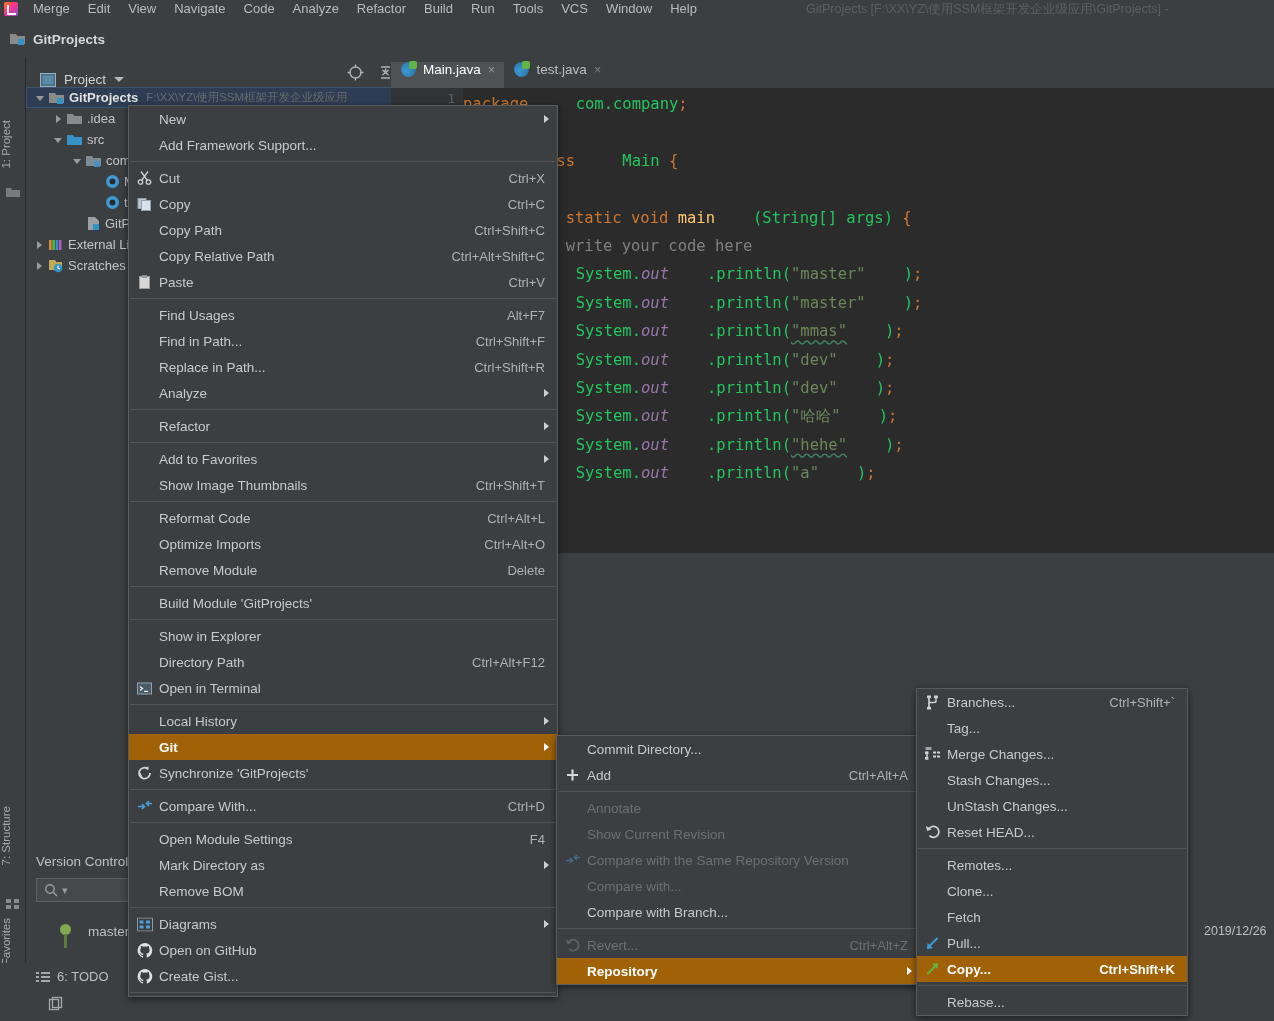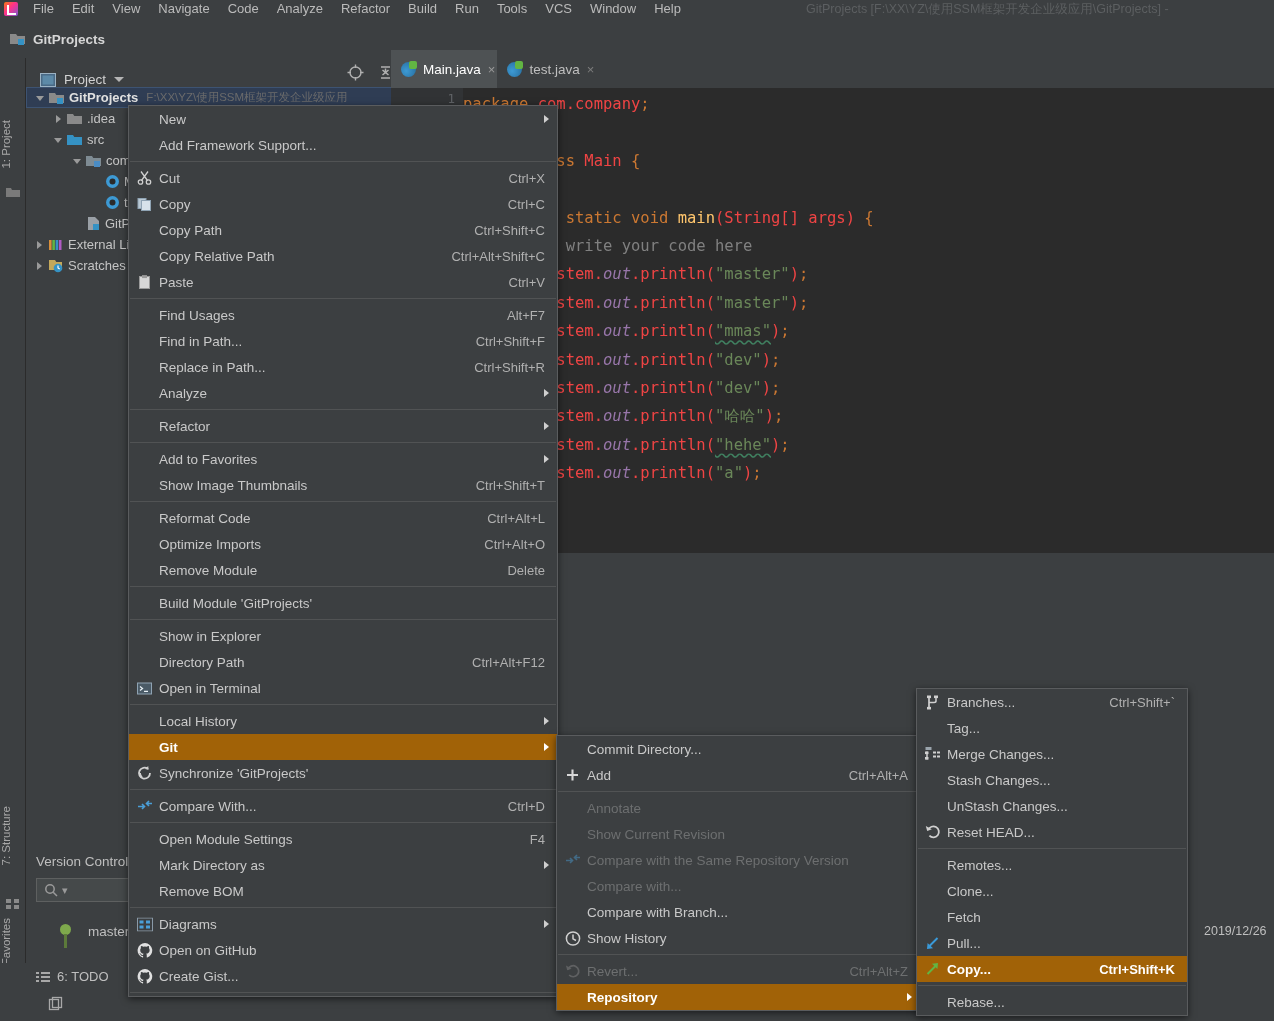--- a/index.html
+++ b/index.html
@@ -51,37 +51,37 @@
   .tri.r:after{content:"";position:absolute;left:3px;top:2px;border-left:5px solid #9a9a9a;
     border-top:4px solid transparent;border-bottom:4px solid transparent;}
   .tri.d:after{content:"";position:absolute;left:1px;top:4px;border-top:5px solid #9a9a9a;
     border-left:4px solid transparent;border-right:4px solid transparent;}
   .trow .tlabel{margin-left:4px;}
   .trow .tgrey{color:#6b6b6b;font-size:11.5px;margin-left:8px;}
   .bold{font-weight:bold;color:#e0e0e0;}
 
   
   .editor-tabs{position:absolute;left:391px;top:58px;width:883px;height:30px;background:#3c3f41;display:flex;align-items:flex-end;}
-  .etab{height:38px;display:flex;align-items:center;padding:0 2px 0 10px;font-size:13.5px;color:#bfbfbf;gap:7px;}
+  .etab{height:26px;display:flex;align-items:flex-start;padding:0 9px 0 10px;font-size:13.5px;color:#bfbfbf;gap:7px;}
   .etab.active{background:#4e5254;color:#ffffff;}
   .etab .x{color:#7d7d7d;font-size:13px;}
   .etab.active .x{color:#9a9a9a;}
   .jicon{width:15px;height:15px;border-radius:50%;
     background:radial-gradient(circle at 35% 60%, #3d9ad4 0%, #2e7cb0 60%, #245f87 100%);
     position:relative;flex:0 0 15px;}
   .jicon:after{content:"";position:absolute;right:-1px;top:-1px;width:8px;height:8px;border-radius:2px;
     background:#62b543;}
 
   .editor{position:absolute;left:391px;top:88px;width:883px;height:465px;background:#2b2b2b;overflow:hidden;}
   .gutter{position:absolute;left:0;top:0;width:72px;height:465px;background:#313335;}
   .gutter .ln{position:absolute;right:8px;font-family:"DejaVu Sans Mono",monospace;font-size:12.5px;color:#606366;}
   .code{position:absolute;left:72px;top:0;width:811px;height:465px;
     font-family:"DejaVu Sans Mono",monospace;font-size:15.5px;line-height:28.4px;padding-top:2px;white-space:pre;}
   .k{color:#cc7832;} .s{color:#6a8759;} .f{color:#ffc66d;} .it{color:#9876aa;font-style:italic;}
-  .pl{color:#ef4444;} .cm{color:#808080;} .sc{color:#cc7832;}
+  .pl{color:#22c55e;margin-left:38px;} .cm{color:#808080;} .sc{color:#cc7832;}
   .squig{text-decoration:underline wavy #3f7f5f;text-underline-offset:3px;}
 
   .editor-lower{position:absolute;left:391px;top:553px;width:883px;height:297px;background:#3c3f41;}
   .vc-panel{position:absolute;left:26px;top:842px;width:1248px;height:125px;background:#3c3f41;}
   .vc-title{position:absolute;left:10px;top:12px;font-size:13.5px;color:#bfbfbf;}
   .vc-search{position:absolute;left:10px;top:36px;width:140px;height:24px;border:1px solid #5e6060;background:#45494a;
     display:flex;align-items:center;padding-left:7px;}
   .vc-branch{position:absolute;left:62px;top:82px;font-size:13.5px;color:#bfbfbf;}
   .vc-dot{position:absolute;left:34px;top:82px;width:11px;height:11px;border-radius:50%;background:#7ea94c;}
   .vc-dot:after{content:"";position:absolute;left:4px;top:10px;width:3px;height:14px;background:#5c7a3a;}
@@ -115,21 +115,21 @@
   svg{display:block;}
 </style>
 </head>
 <body>
 
 <div id="root">
 
   <div class="titlebar">
     <div class="app-icon"></div>
     <div class="menubar" id="menubar">
-        <div class="mi">File</div>
+        <div class="mi">Merge</div>
         <div class="mi">Edit</div>
         <div class="mi">View</div>
         <div class="mi">Navigate</div>
         <div class="mi">Code</div>
         <div class="mi">Analyze</div>
         <div class="mi">Refactor</div>
         <div class="mi">Build</div>
         <div class="mi">Run</div>
         <div class="mi">Tools</div>
         <div class="mi">VCS</div>
@@ -625,29 +625,20 @@
           </svg>
         </span>
         <span>Compare with the Same Repository Version</span>
       </div>
       <div class="row dis">
         <span>Compare with...</span>
       </div>
       <div class="row">
         <span>Compare with Branch...</span>
       </div>
-      <div class="row">
-        <span class="ico">
-          <svg width="16" height="16" viewBox="0 0 16 16">
-            <circle cx="8" cy="8" r="6.6" fill="none" stroke="#d0d0d0" stroke-width="1.5"></circle>
-            <path d="M8 4 V8.3 L11 10" stroke="#d0d0d0" stroke-width="1.5" fill="none"></path>
-          </svg>
-        </span>
-        <span>Show History</span>
-      </div>
       <div class="sep"></div>
       <div class="row dis">
         <span class="ico" style="opacity: 0.45;">
           <svg width="16" height="15" viewBox="0 0 16 15">
             <path d="M3 6 A5.5 5.5 0 1 1 4.2 11.5" stroke="#8a8a8a" stroke-width="1.7" fill="none"></path>
             <path d="M1 2 L2.2 6.8 L6.6 5.2 Z" fill="#8a8a8a"></path>
           </svg>
         </span>
         <span>Revert...</span>
         <span class="acc">Ctrl+Alt+Z</span>

